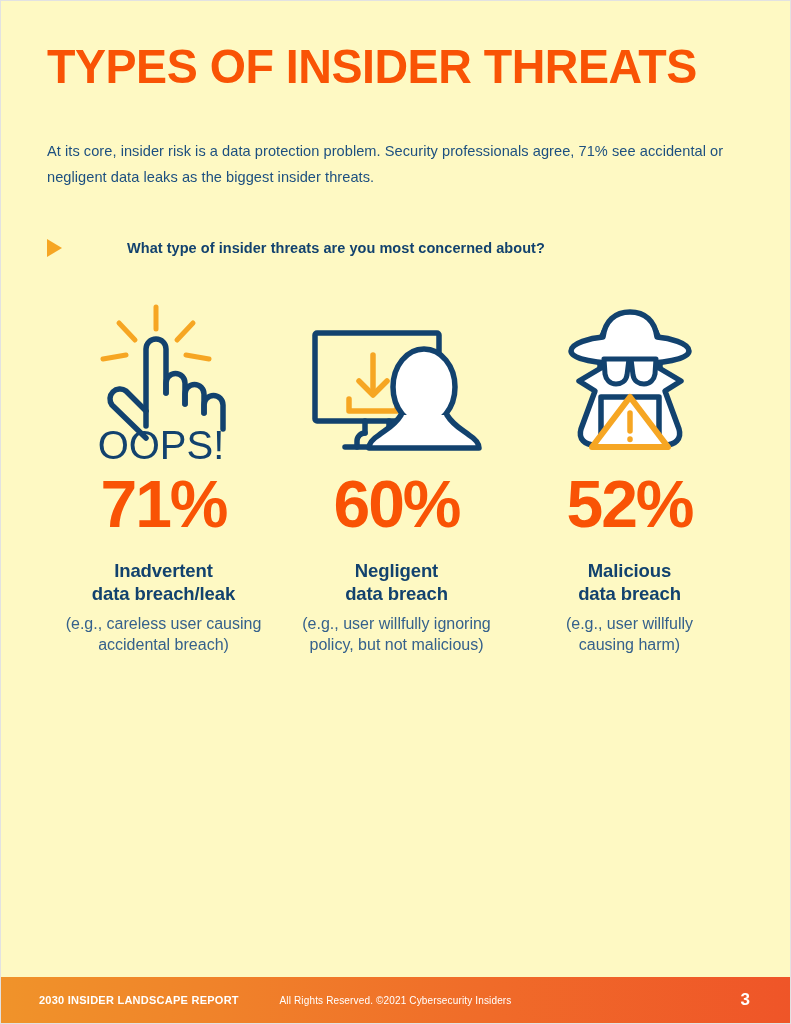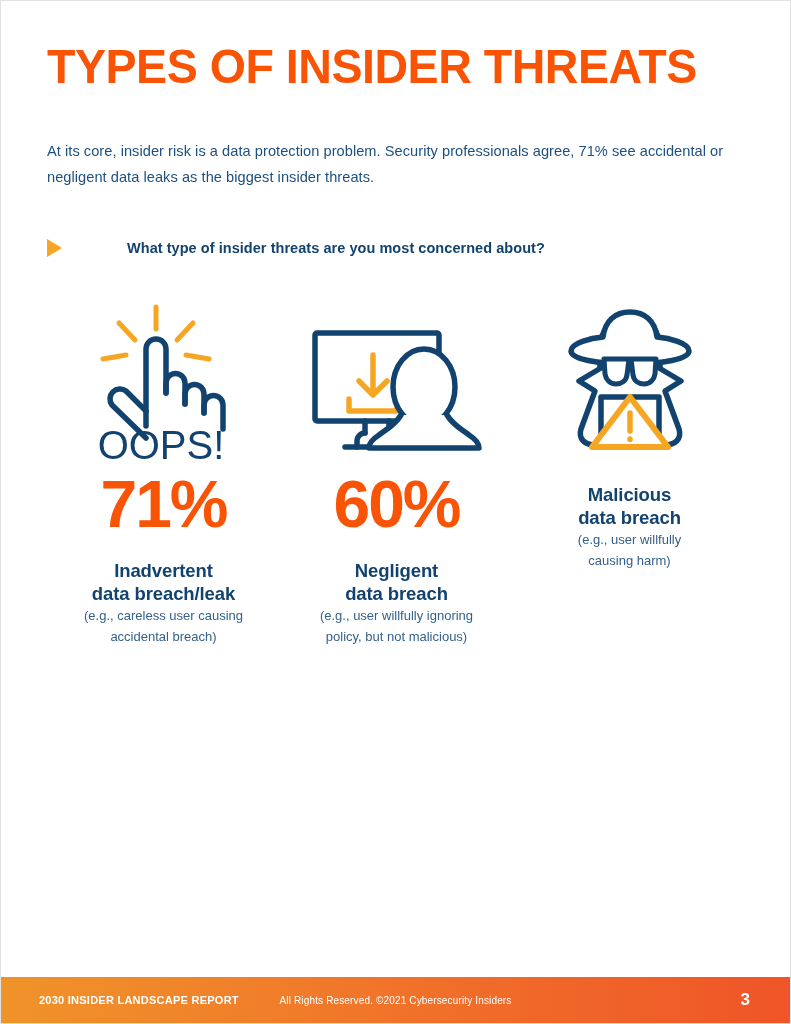--- a/index.html
+++ b/index.html
@@ -5,21 +5,21 @@
 <style>
   html, body {
     margin: 0;
     padding: 0;
     background: #c8c8c8;
   }
   .page {
     position: relative;
     width: 791px;
     height: 1024px;
-    background: #ffffff;
+    background: #fef9c3;
     overflow: hidden;
     font-family: "Liberation Sans", sans-serif;
     box-sizing: border-box;
     border: 1px solid #e2e2e2;
   }
 
   
   .title {
     position: absolute;
     left: 46px;
@@ -104,22 +104,22 @@
   .label {
     margin-top: 22px;
     font-size: 18.5px;
     line-height: 23px;
     font-weight: 700;
     color: #12426e;
     text-align: center;
     letter-spacing: -0.1px;
   }
   .sublabel {
-    margin-top: 0;
-    font-size: 13px;
+    margin-top: 8px;
+    font-size: 16px;
     line-height: 21px;
     color: #35618c;
     text-align: center;
     max-width: 215px;
   }
 
   
   .footer {
     position: absolute;
     left: 0;
@@ -254,20 +254,21 @@
 
           <g fill="#ffffff" stroke="#f6a623" stroke-width="6" stroke-linejoin="round" stroke-linecap="round">
             <path d="M79 90 L117 140 L41 140 Z"></path>
           </g>
           <g stroke="#f6a623" stroke-width="5.5" stroke-linecap="round">
             <line x1="79" y1="106" x2="79" y2="124"></line>
             <line x1="79" y1="132" x2="79" y2="132.5"></line>
           </g>
         </svg>
       </div>
+      <div class="pct">52%</div>
       <div class="label">
         <span>Malicious</span><br>
         <span>data breach</span>
       </div>
       <div class="sublabel">
         <span>(e.g., user willfully</span><br>
         <span>causing harm)</span>
       </div>
     </div>
 

